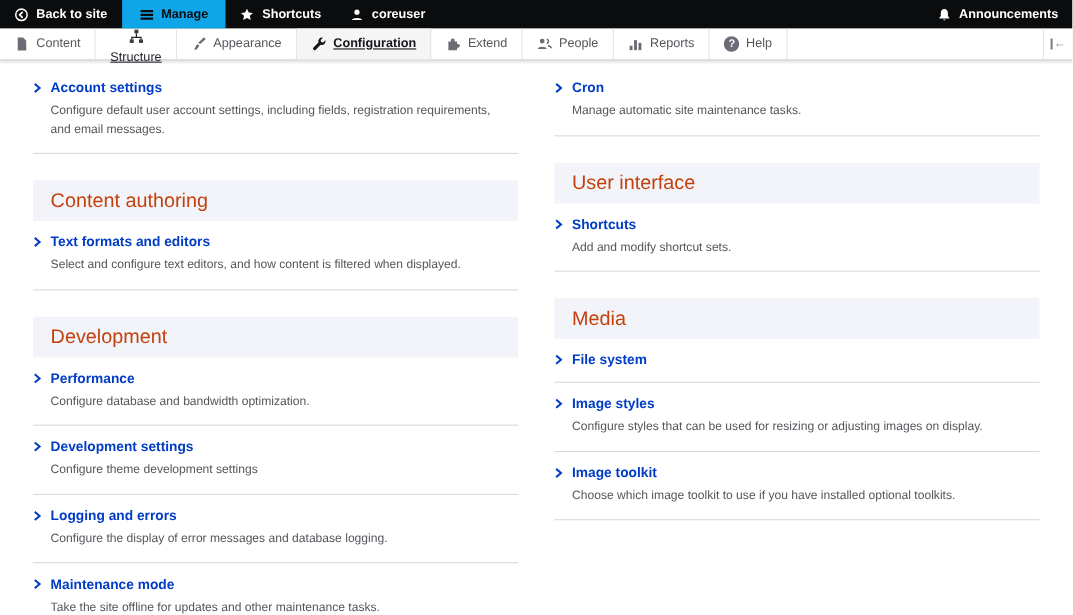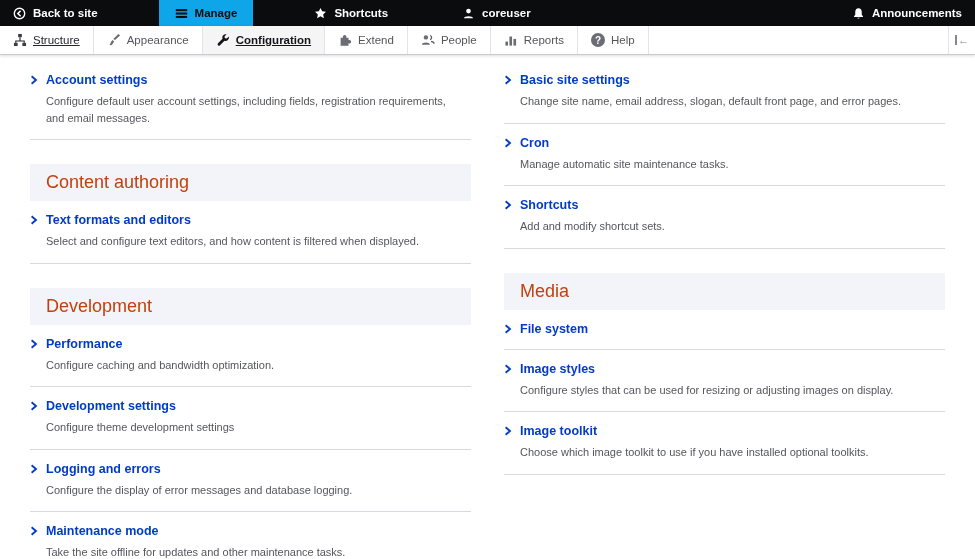--- a/index.html
+++ b/index.html
@@ -7,21 +7,21 @@
   body {
     width:975px; height:559px; overflow:hidden;
     background:#fff;
     font-family:"Liberation Sans", sans-serif;
     -webkit-font-smoothing:antialiased;
   }
 
   
   .toolbar-top {
     height:26px; background:#0b0c0e; color:#fff;
-    display:flex; align-items:stretch; font-size:11.5px; font-weight:bold;gap:48px;
+    display:flex; align-items:stretch; font-size:11.5px; font-weight:bold;
   }
   .tb-item {
     display:flex; align-items:center; gap:7px; padding:0 13px; cursor:pointer;
     white-space:nowrap;
   }
   .tb-item svg { width:13px; height:13px; fill:#fff; display:block; }
   .tb-item.active { background:#0ea5e9; color:#0b0c0e; padding:0 16px; }
   .tb-item.active svg { fill:#0b0c0e; }
   .tb-spacer { margin-left:auto; }
 
@@ -31,21 +31,21 @@
     border-bottom:1px solid #c9c9ce;
     box-shadow:0 1px 3px rgba(0,0,0,.14);
     position:relative; z-index:2;
   }
   .tab {
     display:flex; align-items:center; gap:6px; padding:0 13px;
     font-size:11.5px; color:#55565b; border-right:1px solid #e4e4e8;
     cursor:pointer; white-space:nowrap;
   }
   .tab svg { width:14px; height:14px; fill:#6b6c75; display:block; }
-  .tab.trail { color:#26272e; text-decoration:underline; }
+  .tab.trail { color:#26272e; text-decoration:underline;flex-direction:column; }
   .tab.trail svg { fill:#3c3d44; }
   .tab.active {
     background:#f5f5f6; color:#141419; font-weight:bold; text-decoration:underline;
   }
   .tab.active svg { fill:#141419; }
   .tab-toggle {
     margin-left:auto; width:27px; border-left:1px solid #e4e4e8;
     display:flex; align-items:center; justify-content:center;
     color:#85868d; font-size:11px; cursor:pointer;
   }
@@ -121,20 +121,28 @@
       <svg viewBox="0 0 16 16">
           <path d="M8 1.5c-2.5 0-4 1.9-4 4.4v3.5L2.5 11.3v.9h11v-.9L12 9.4V5.9c0-2.5-1.5-4.4-4-4.4z"></path>
           <path d="M6.6 13.1a1.45 1.45 0 0 0 2.8 0z"></path>
         </svg>
     </span>
     <span>Announcements</span>
   </div>
 </div>
 
 <div class="toolbar-admin">
+  <div class="tab">
+    <span>
+      <svg viewBox="0 0 16 16">
+          <path d="M3.6 1.2h5.5l3.3 3.3v10.3H3.6z"></path>
+        </svg>
+    </span>
+    <span>Content</span>
+  </div>
   <div class="tab trail">
     <span>
       <svg viewBox="0 0 16 16">
           <rect x="5.9" y="1.1" width="4.2" height="3.7"></rect>
           <rect x="1.1" y="11.2" width="4.2" height="3.7"></rect>
           <rect x="10.7" y="11.2" width="4.2" height="3.7"></rect>
           <path d="M8 4.8v2.5M3.2 11.2V9.2h9.6v2M8 7.3v1.9" fill="none" stroke="currentColor" stroke-width="1.3"></path>
         </svg>
     </span>
     <span>Structure</span>
@@ -235,21 +243,21 @@
       <ul class="admin-list">
         <li class="admin-item">
           <a class="item-link">
             <span class="chev">
               <svg viewBox="0 0 10 12">
                   <path d="M2 1.3 L7.5 6 L2 10.7" fill="none" stroke="#003cc5" stroke-width="2.3"></path>
                 </svg>
             </span>
             <span>Performance</span>
           </a>
-          <div class="item-desc">Configure caching and bandwidth optimization.</div>
+          <div class="item-desc">Configure database and bandwidth optimization.</div>
         </li>
         <li class="admin-item">
           <a class="item-link">
             <span class="chev">
               <svg viewBox="0 0 10 12">
                   <path d="M2 1.3 L7.5 6 L2 10.7" fill="none" stroke="#003cc5" stroke-width="2.3"></path>
                 </svg>
             </span>
             <span>Development settings</span>
           </a>
@@ -285,39 +293,29 @@
 
     <section>
       <ul class="admin-list">
         <li class="admin-item">
           <a class="item-link">
             <span class="chev">
               <svg viewBox="0 0 10 12">
                   <path d="M2 1.3 L7.5 6 L2 10.7" fill="none" stroke="#003cc5" stroke-width="2.3"></path>
                 </svg>
             </span>
-            <span>Basic site settings</span>
-          </a>
-          <div class="item-desc">Change site name, email address, slogan, default front page, and error pages.</div>
-        </li>
-        <li class="admin-item">
-          <a class="item-link">
-            <span class="chev">
-              <svg viewBox="0 0 10 12">
-                  <path d="M2 1.3 L7.5 6 L2 10.7" fill="none" stroke="#003cc5" stroke-width="2.3"></path>
-                </svg>
-            </span>
             <span>Cron</span>
           </a>
           <div class="item-desc">Manage automatic site maintenance tasks.</div>
         </li>
       </ul>
     </section>
 
     <section>
+      <h3 class="panel-header">User interface</h3>
       <ul class="admin-list">
         <li class="admin-item">
           <a class="item-link">
             <span class="chev">
               <svg viewBox="0 0 10 12">
                   <path d="M2 1.3 L7.5 6 L2 10.7" fill="none" stroke="#003cc5" stroke-width="2.3"></path>
                 </svg>
             </span>
             <span>Shortcuts</span>
           </a>

